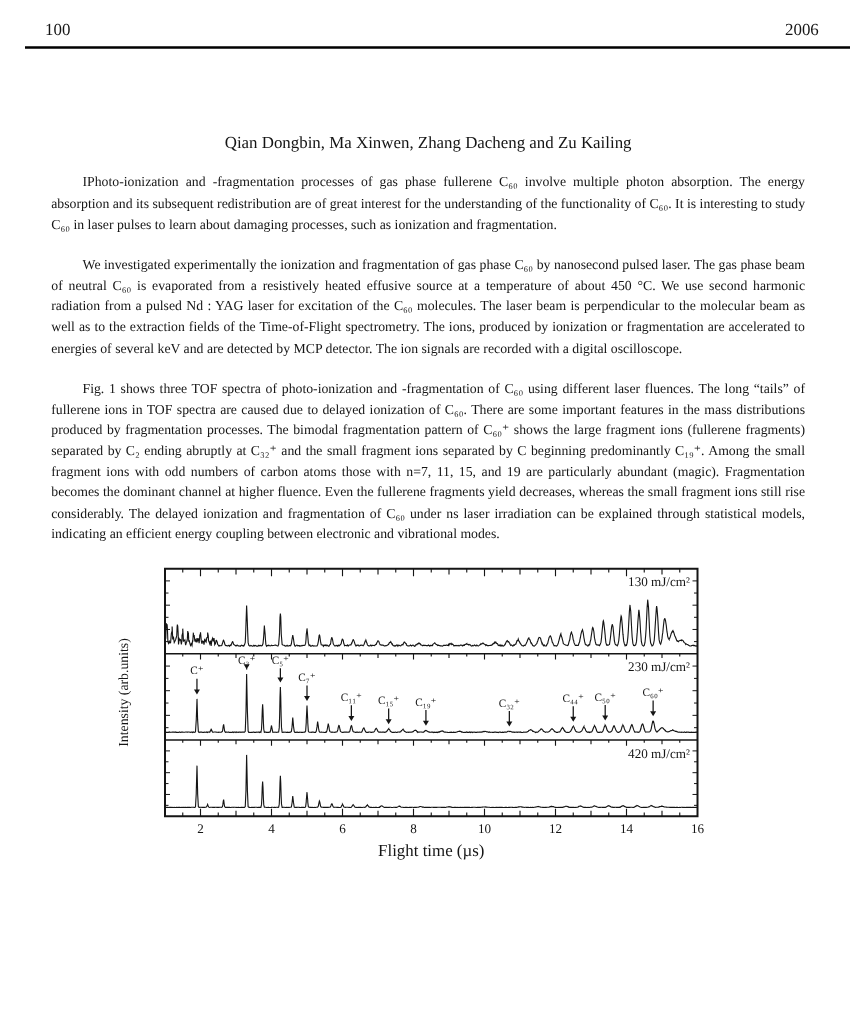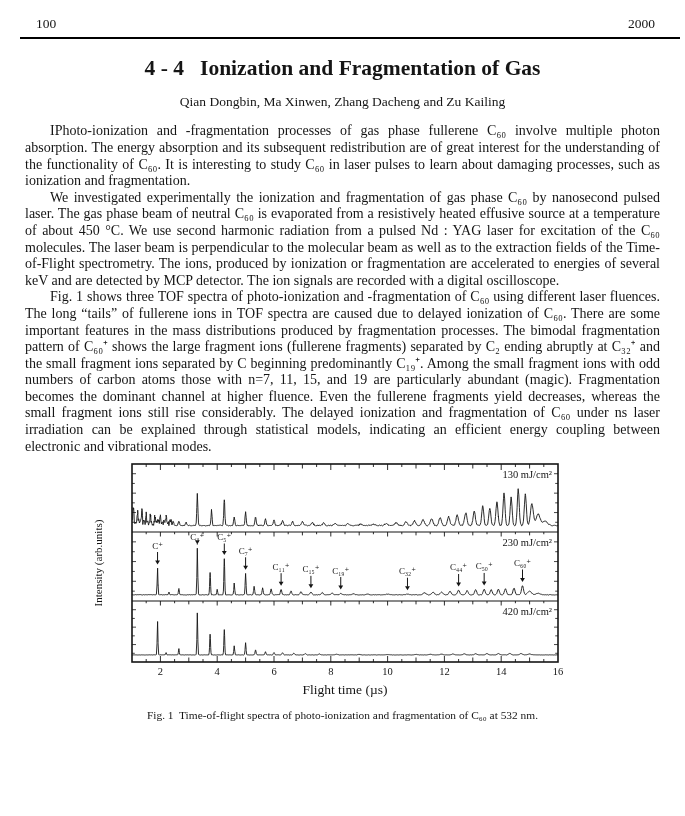--- a/index.html
+++ b/index.html
@@ -11,45 +11,45 @@
   .running-header{
     display:flex;justify-content:space-between;align-items:baseline;
     padding:16px 30px 0 36px;font-size:13.5px;gap:36px;
   }
   .running-header .journal{letter-spacing:.5px;}
   .header-rule{border-top:2px solid #000;margin:5px 0 0 20px;width:660px;}
   .title{
     text-align:center;font-weight:bold;font-size:21.5px;line-height:1.32;
     margin:15px 30px 0 30px;white-space:pre-wrap;
   }
-  .authors{text-align:center;font-size:13.5px;margin-top:12px;}
+  .authors{text-align:center;font-size:13.5px;margin-top:24px;}
   .body-text{margin-top:13px;}
   .body-par{
-    margin:0;padding:0 25px;font-size:14px;line-height:16.6px;
-    text-align:justify;text-indent:25px;font-family:Liberation Serif, serif;
+    margin:16px;padding:0 25px;font-size:11px;line-height:16.6px;
+    text-align:justify;text-indent:25px;
   }
   .figure-block{margin-top:6px;}
   .figure-block svg{display:block;margin-left:90px;}
   svg text{font-family:"Liberation Serif","DejaVu Serif",serif;fill:#151515;}
   .caption{
     text-align:center;font-size:11.4px;margin-top:6px;white-space:pre-wrap;
   }
 </style>
 </head>
 <body>
 
 <div class="page">
 
   <div class="running-header">
     <span>100</span>
-    <span>2000</span>
+    <span>2006</span>
   </div>
   <div class="header-rule"></div>
 
-  <h1 class="title"><span>4 - 4   Ionization and Fragmentation of Gas</span><br></h1>
+  <h1 class="title"><br></h1>
 
   <div class="authors">Qian Dongbin, Ma Xinwen, Zhang Dacheng and Zu Kailing</div>
 
   <div class="body-text">
     <p class="body-par">IPhoto-ionization and -fragmentation processes of gas phase fullerene C₆₀ involve multiple photon absorption. The energy absorption and its subsequent redistribution are of great interest for the understanding of the functionality of C₆₀. It is interesting to study C₆₀ in laser pulses to learn about damaging processes, such as ionization and fragmentation.</p>
     <p class="body-par">We investigated experimentally the ionization and fragmentation of gas phase C₆₀ by nanosecond pulsed laser. The gas phase beam of neutral C₆₀ is evaporated from a resistively heated effusive source at a temperature of about 450 °C. We use second harmonic radiation from a pulsed Nd : YAG laser for excitation of the C₆₀ molecules. The laser beam is perpendicular to the molecular beam as well as to the extraction fields of the Time-of-Flight spectrometry. The ions, produced by ionization or fragmentation are accelerated to energies of several keV and are detected by MCP detector. The ion signals are recorded with a digital oscilloscope.</p>
     <p class="body-par">Fig. 1 shows three TOF spectra of photo-ionization and -fragmentation of C₆₀ using different laser fluences. The long “tails” of fullerene ions in TOF spectra are caused due to delayed ionization of C₆₀. There are some important features in the mass distributions produced by fragmentation processes. The bimodal fragmentation pattern of C₆₀⁺ shows the large fragment ions (fullerene fragments) separated by C₂ ending abruptly at C₃₂⁺ and the small fragment ions separated by C beginning predominantly C₁₉⁺. Among the small fragment ions with odd numbers of carbon atoms those with n=7, 11, 15, and 19 are particularly abundant (magic). Fragmentation becomes the dominant channel at higher fluence. Even the fullerene fragments yield decreases, whereas the small fragment ions still rise considerably. The delayed ionization and fragmentation of C₆₀ under ns laser irradiation can be explained through statistical models, indicating an efficient energy coupling between electronic and vibrational modes.</p>
   </div>
 
   <div class="figure-block">
@@ -252,16 +252,15 @@
         <text x="368.6" y="109.495" text-anchor="middle" font-size="9">C₄₄⁺</text>
         <line x1="394.16" y1="111.935" x2="394.16" y2="120.935" stroke="#151515" stroke-width="1"></line>
         <polygon points="391.76000000000005,120.435 396.56,120.435 394.16,124.435" fill="#151515"></polygon>
         <text x="394.16" y="108.435" text-anchor="middle" font-size="9">C₅₀⁺</text>
         <line x1="432.5" y1="108.48834675872035" x2="432.5" y2="117.48834675872035" stroke="#151515" stroke-width="1"></line>
         <polygon points="430.1,116.98834675872035 434.9,116.98834675872035 432.5,120.98834675872035" fill="#151515"></polygon>
         <text x="432.5" y="104.98834675872035" text-anchor="middle" font-size="9">C₆₀⁺</text>
         <path d="M42.0 193.8L42.6 194.0L43.1 193.9L43.7 193.9L44.3 193.8L44.8 194.0L45.4 193.9L46.0 193.9L46.5 193.9L47.1 193.9L47.7 194.0L48.2 193.9L48.8 194.0L49.4 193.9L50.0 194.0L50.5 194.0L51.1 193.8L51.7 193.9L52.2 194.0L52.8 193.8L53.4 193.9L53.9 193.9L54.5 194.0L55.1 193.9L55.6 194.0L56.2 193.9L56.8 193.9L57.3 194.0L57.9 193.8L58.5 193.9L59.0 194.0L59.6 193.8L60.2 193.9L60.7 193.9L61.3 193.8L61.9 193.9L62.4 194.0L63.0 193.8L63.6 193.8L64.2 193.8L64.7 193.8L65.3 193.9L65.9 194.0L66.4 193.4L67.0 182.8L67.0 181.7L67.6 160.5L67.6 160.6L68.1 181.6L68.1 182.9L68.7 193.4L69.3 194.0L69.8 193.9L70.4 193.8L71.0 193.8L71.5 193.9L72.1 193.8L72.7 193.9L73.2 193.8L73.8 193.9L74.4 193.8L74.9 193.8L75.5 193.0L75.5 193.1L76.1 191.6L76.1 191.6L76.6 193.1L76.6 193.0L77.2 193.8L77.8 194.0L78.4 193.8L78.9 193.8L79.5 193.8L80.1 193.9L80.6 193.8L81.2 193.9L81.8 193.9L82.3 193.8L82.9 193.8L83.5 193.9L84.0 193.9L84.6 193.9L85.2 193.9L85.7 193.8L86.3 193.8L86.9 193.8L87.4 193.9L88.0 193.2L88.3 191.5L88.6 189.1L88.9 187.6L89.1 189.1L89.4 191.6L89.7 193.2L90.3 193.9L90.8 193.9L91.4 193.9L92.0 193.9L92.6 193.8L93.1 193.9L93.7 193.9L94.3 194.0L94.8 194.0L95.4 193.8L96.0 193.8L96.5 193.9L97.1 193.8L97.7 193.8L98.2 193.8L98.8 194.0L99.4 193.8L99.9 194.0L100.5 193.8L101.1 193.9L101.6 194.0L102.2 194.0L102.8 193.9L103.3 193.9L103.9 193.9L104.5 194.0L105.0 193.8L105.6 193.9L106.2 193.3L106.8 180.0L106.8 178.4L107.3 152.1L107.3 151.9L107.9 178.5L107.9 180.1L108.5 193.4L109.0 193.8L109.6 193.9L110.2 194.0L110.7 194.0L111.3 193.9L111.9 193.8L112.4 194.0L113.0 193.8L113.6 193.9L114.1 193.8L114.7 193.8L115.3 193.8L115.8 194.0L116.4 193.9L117.0 193.9L117.5 193.9L118.1 193.9L118.7 193.9L119.2 191.7L119.5 186.4L119.8 177.7L120.1 173.2L120.4 177.8L120.7 186.4L121.0 191.7L121.5 193.8L122.1 193.8L122.7 193.8L123.2 194.0L123.8 194.0L124.4 193.9L124.9 193.9L125.5 194.0L126.1 194.0L126.6 194.0L127.2 193.9L127.8 193.8L128.3 193.8L128.9 194.0L129.5 193.9L130.0 193.9L130.6 194.0L131.2 193.8L131.7 193.8L132.3 193.9L132.9 193.8L133.4 191.3L133.7 184.6L134.0 174.2L134.3 168.6L134.6 174.3L134.9 184.7L135.2 191.2L135.7 193.9L136.3 193.9L136.9 193.8L137.4 193.8L138.0 194.0L138.6 193.9L139.1 193.8L139.7 193.9L140.3 194.0L140.8 193.8L141.4 194.0L142.0 193.8L142.5 193.8L143.1 193.7L143.6 190.6L143.7 190.0L144.2 184.8L144.2 184.8L144.8 190.1L144.9 190.6L145.4 193.7L145.9 194.0L146.5 193.9L147.1 193.9L147.6 193.9L148.2 193.8L148.8 193.8L149.4 193.9L149.9 194.0L150.5 194.0L151.1 193.9L151.6 193.9L152.2 193.8L152.8 193.9L153.3 194.0L153.9 193.9L154.5 193.3L155.0 189.3L155.0 188.6L155.6 181.7L155.6 181.8L156.2 188.6L156.2 189.5L156.7 193.5L157.3 193.8L157.9 193.9L158.4 193.9L159.0 193.8L159.6 194.0L160.1 193.8L160.7 194.0L161.3 194.0L161.8 193.9L162.4 194.0L163.0 193.8L163.6 193.8L164.1 193.7L164.7 192.8L164.8 192.1L165.3 189.7L165.5 188.9L165.8 189.6L166.3 192.1L166.4 192.8L167.0 193.7L167.5 193.8L168.1 193.8L168.7 193.9L169.2 193.8L169.8 193.9L170.4 193.9L170.9 193.8L171.5 193.9L172.1 193.8L172.6 193.9L173.2 193.8L173.8 193.8L174.3 193.6L174.7 192.7L174.9 192.0L175.5 190.7L175.5 190.8L176.0 192.0L176.3 192.8L176.6 193.5L177.2 193.9L177.8 193.8L178.3 193.8L178.9 193.8L179.5 193.9L180.0 193.9L180.6 193.8L181.2 194.0L181.7 194.0L182.3 193.9L182.9 193.6L183.1 193.2L183.4 192.4L184.0 191.6L184.0 191.5L184.6 192.5L184.9 193.1L185.1 193.6L185.7 193.8L186.3 193.9L186.8 193.8L187.4 193.8L188.0 193.8L188.5 193.8L189.1 194.0L189.7 193.9L190.2 194.0L190.8 193.9L191.4 193.3L191.6 193.1L192.0 192.4L192.5 191.7L192.5 191.7L193.1 192.4L193.4 193.0L193.7 193.4L194.2 193.8L194.8 194.0L195.4 193.8L195.9 194.0L196.5 193.8L197.1 193.9L197.6 193.9L198.2 193.9L198.8 193.8L199.3 194.0L199.9 194.0L200.5 193.8L201.0 193.8L201.6 194.0L202.2 193.7L202.7 193.5L202.9 193.1L203.3 192.5L203.9 192.0L203.9 192.2L204.4 192.6L204.9 193.2L205.0 193.5L205.6 193.7L206.2 193.9L206.7 193.9L207.3 193.8L207.9 194.0L208.4 194.0L209.0 193.9L209.6 194.0L210.1 193.9L210.7 193.8L211.3 193.9L211.8 194.0L212.4 194.0L213.0 193.9L213.5 193.7L214.1 193.3L214.1 193.5L214.7 192.9L215.2 192.6L215.2 192.6L215.8 192.8L216.4 193.3L216.4 193.3L216.9 193.7L217.5 194.0L218.1 193.9L218.6 193.9L219.2 193.8L219.8 193.9L220.4 194.0L220.9 193.8L221.5 193.9L222.1 193.8L222.6 193.8L223.2 194.0L223.8 194.0L224.3 194.0L224.9 193.8L225.5 193.8L226.0 193.9L226.6 193.9L227.2 193.9L227.7 193.8L228.2 193.5L228.3 193.4L228.9 193.2L229.4 193.0L229.4 192.9L230.0 193.1L230.6 193.6L230.7 193.6L231.1 193.8L231.7 193.8L232.3 193.8L232.8 193.9L233.4 194.0L234.0 193.9L234.6 193.9L235.1 193.8L235.7 193.9L236.3 194.0L236.8 194.0L237.4 193.8L238.0 193.9L238.5 193.8L239.1 193.9L239.7 193.8L240.2 193.8L240.8 194.0L241.4 193.9L241.9 193.9L242.5 193.9L243.1 193.9L243.6 193.8L244.2 193.8L244.8 193.7L245.1 193.6L245.3 193.6L245.9 193.2L246.5 193.2L246.5 193.2L247.0 193.4L247.6 193.4L247.9 193.7L248.2 193.7L248.8 193.7L249.3 194.0L249.9 193.9L250.5 193.9L251.0 193.9L251.6 193.9L252.2 193.9L252.7 193.8L253.3 193.9L253.9 193.8L254.4 194.0L255.0 193.8L255.6 193.8L256.1 193.8L256.7 193.9L257.3 193.9L257.8 193.9L258.4 193.8L259.0 193.9L259.5 193.9L260.1 193.8L260.7 193.8L261.2 193.8L261.8 193.8L262.4 193.8L263.0 193.9L263.5 193.9L264.1 193.9L264.7 193.9L265.2 193.8L265.8 193.9L266.4 194.0L266.9 193.8L267.5 193.7L267.5 193.6L268.1 193.6L268.6 193.4L269.2 193.3L269.2 193.5L269.8 193.5L270.3 193.6L270.9 193.8L270.9 193.6L271.5 193.8L272.0 193.9L272.6 194.0L273.2 193.9L273.7 193.9L274.3 193.8L274.9 193.9L275.4 194.0L276.0 193.8L276.6 194.0L277.2 193.9L277.7 194.0L278.3 193.8L278.9 193.9L279.4 194.0L280.0 193.8L280.6 194.0L281.1 193.9L281.7 193.8L282.3 193.9L282.8 193.9L283.4 193.8L284.0 193.9L284.5 193.8L285.1 193.9L285.7 193.8L286.2 194.0L286.8 194.0L287.4 193.9L287.9 193.9L288.5 193.8L289.1 193.8L289.6 193.8L290.2 193.8L290.8 194.0L291.4 193.9L291.9 193.8L292.5 193.9L293.1 193.8L293.6 193.9L294.2 193.9L294.8 193.8L295.3 193.8L295.6 193.7L295.9 193.7L296.5 193.6L297.0 193.6L297.6 193.6L297.6 193.6L298.2 193.5L298.7 193.7L299.3 193.7L299.6 193.7L299.9 193.8L300.4 193.8L301.0 193.8L301.6 193.8L302.1 194.0L302.7 194.0L303.3 193.9L303.8 193.8L304.4 194.0L305.0 193.9L305.6 194.0L306.1 194.0L306.7 193.9L307.3 193.9L307.8 193.9L308.4 194.0L309.0 193.8L309.5 193.9L310.1 193.9L310.7 193.8L311.2 193.9L311.8 193.9L312.4 194.0L312.9 194.0L313.5 194.0L314.1 193.9L314.6 193.9L315.2 193.8L315.8 194.0L316.3 194.0L316.9 193.9L317.5 193.8L318.0 193.9L318.6 193.8L319.2 193.8L319.8 193.9L320.3 193.9L320.9 194.0L321.5 194.0L322.0 193.8L322.6 193.9L323.2 193.9L323.7 193.8L324.0 193.8L324.3 193.7L324.9 193.5L325.4 193.5L326.0 193.4L326.0 193.4L326.6 193.4L327.1 193.5L327.7 193.7L328.0 193.7L328.3 193.7L328.8 193.8L329.4 194.0L330.0 193.8L330.5 193.8L331.1 193.9L331.7 193.9L332.2 193.9L332.8 193.9L333.4 194.0L334.0 193.9L334.5 193.8L335.1 194.0L335.7 193.9L336.2 193.9L336.8 194.0L337.4 193.8L337.9 193.8L338.2 193.7L338.5 193.6L339.1 193.5L339.6 193.4L340.2 193.2L340.2 193.3L340.8 193.3L341.3 193.4L341.9 193.5L342.2 193.6L342.5 193.8L343.0 193.8L343.6 193.8L344.2 193.9L344.7 193.9L345.3 194.0L345.9 193.8L346.4 193.9L347.0 193.9L347.6 193.8L348.2 193.8L348.7 193.8L349.3 193.8L349.7 193.5L349.9 193.5L350.4 193.3L351.0 193.1L351.6 193.2L351.6 193.1L352.1 193.2L352.7 193.3L353.3 193.5L353.4 193.7L353.8 193.8L354.4 193.9L355.0 194.0L355.5 193.9L356.1 194.0L356.7 193.8L357.2 194.0L357.8 193.8L358.4 193.9L358.9 193.9L359.5 193.9L360.1 193.9L360.6 193.7L361.1 193.6L361.2 193.5L361.8 193.4L362.4 193.0L362.9 193.0L362.9 193.0L363.5 193.1L364.1 193.2L364.6 193.6L364.8 193.5L365.2 193.7L365.8 193.9L366.3 193.9L366.9 193.8L367.5 193.9L368.0 193.8L368.6 193.9L369.2 193.9L369.7 194.0L370.3 193.9L370.9 194.0L371.4 193.8L372.0 193.8L372.6 193.6L372.6 193.5L373.1 193.1L373.7 193.0L374.3 192.9L374.3 192.8L374.8 192.9L375.4 193.2L376.0 193.4L376.0 193.5L376.6 193.8L377.1 193.9L377.7 193.8L378.3 193.9L378.8 193.9L379.4 194.0L380.0 193.9L380.5 193.8L381.1 194.0L381.7 193.9L382.2 193.8L382.8 193.7L383.4 193.8L383.9 193.5L383.9 193.5L384.5 193.2L385.1 192.8L385.6 192.8L385.6 192.7L386.2 193.0L386.8 193.1L387.3 193.4L387.3 193.5L387.9 193.6L388.5 193.8L389.0 194.0L389.6 193.9L390.2 193.9L390.8 193.8L391.3 193.8L391.9 193.9L392.5 193.9L393.0 193.8L393.6 193.9L394.2 193.9L394.7 193.7L395.3 193.4L395.3 193.4L395.9 193.1L396.4 192.7L397.0 192.6L397.0 192.7L397.6 192.8L398.1 193.2L398.7 193.5L398.7 193.4L399.3 193.8L399.8 193.7L400.4 193.9L401.0 193.9L401.5 193.9L402.1 193.8L402.7 193.8L403.2 193.9L403.8 193.9L404.4 193.9L405.0 193.9L405.5 193.9L406.1 193.7L406.7 193.3L406.7 193.5L407.2 193.1L407.8 192.8L408.4 192.5L408.4 192.5L408.9 192.7L409.5 193.1L410.1 193.3L410.1 193.4L410.6 193.6L411.2 193.9L411.8 193.8L412.3 193.9L412.9 193.9L413.5 193.8L414.0 193.9L414.6 193.8L415.2 193.8L415.7 193.8L416.3 194.0L416.9 193.9L417.4 193.7L418.0 193.3L418.0 193.4L418.6 193.0L419.2 192.7L419.7 192.5L419.7 192.4L420.3 192.6L420.9 192.9L421.4 193.3L421.4 193.3L422.0 193.6L422.6 193.8L423.1 193.9L423.7 194.0L424.3 193.9L424.8 193.9L425.4 193.9L426.0 193.9L426.5 193.9L427.1 193.9L427.7 193.8L428.2 193.8L428.8 193.6L429.2 193.3L429.4 193.4L429.9 193.1L430.5 192.6L431.1 192.6L431.1 192.5L431.6 192.7L432.2 193.0L432.8 193.4L432.9 193.4L433.4 193.5L433.9 193.8L434.5 193.9L435.1 193.8L435.6 193.8L436.2 193.8L436.8 193.7L437.3 193.5L437.3 193.6L437.9 193.4L438.5 193.2L439.0 193.1L439.6 193.0L439.6 192.9L440.2 193.1L440.7 193.2L441.3 193.5L441.9 193.6L441.9 193.6L442.4 193.6L443.0 193.7L443.6 193.8L444.1 193.8L444.7 193.8L445.3 193.8L445.8 193.9L446.4 193.9L447.0 193.8L447.6 193.9L448.1 193.9L448.7 193.9L449.3 193.9L449.8 193.8L450.4 194.0L451.0 193.8L451.5 193.9L452.1 193.9L452.7 194.0L453.2 194.0L453.8 193.9L454.4 194.0L454.9 193.8L455.5 193.8L456.1 193.9L456.6 193.9L457.2 194.0L457.8 193.8L458.3 194.0L458.9 193.9L459.5 193.8L460.0 193.9L460.6 193.9L461.2 193.9L461.8 193.9L462.3 193.9L462.9 193.9L463.5 194.0L464.0 193.9L464.6 193.9L465.2 193.9L465.7 194.0L466.3 193.8L466.9 194.0L467.4 193.8L468.0 193.9" fill="none" stroke="#151515" stroke-width="0.9"></path>
         <text x="462" y="154" text-anchor="end" font-size="10.5">420 mJ/cm²</text>
       </svg>
-    <div class="caption">Fig. 1  Time-of-flight spectra of photo-ionization and fragmentation of C₆₀ at 532 nm.</div>
   </div>
 
 </div>
 
 </body></html>

